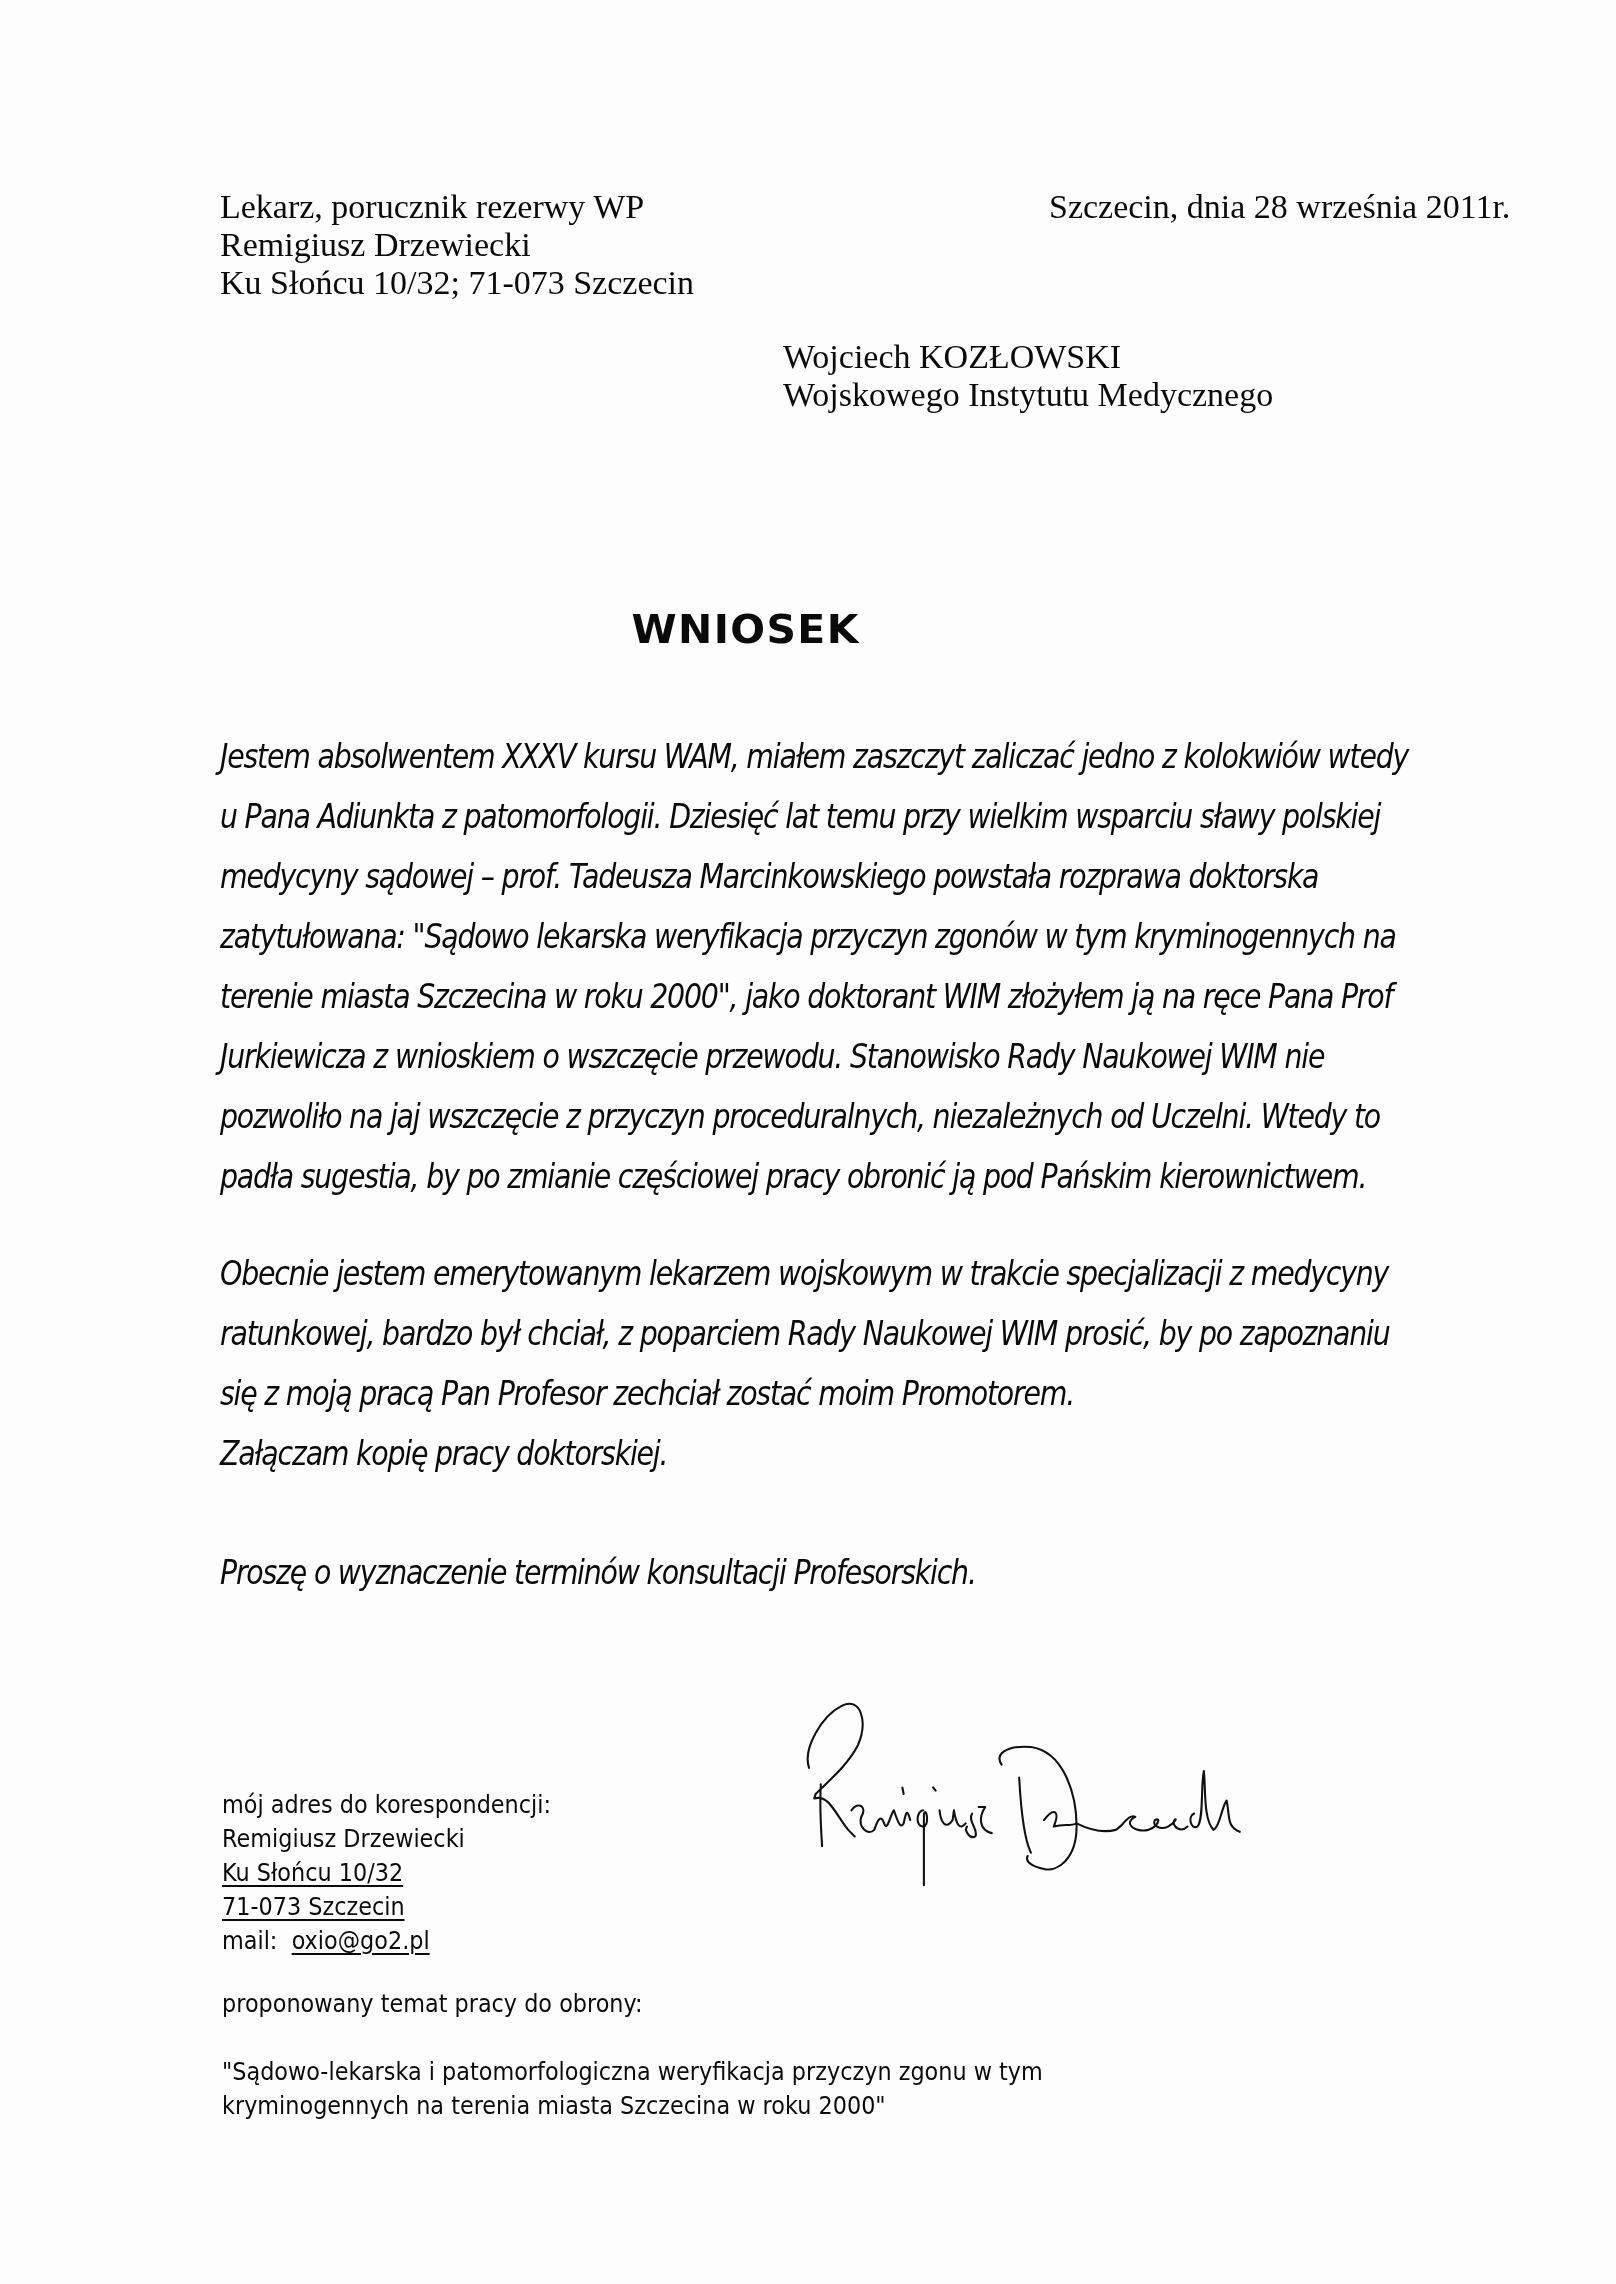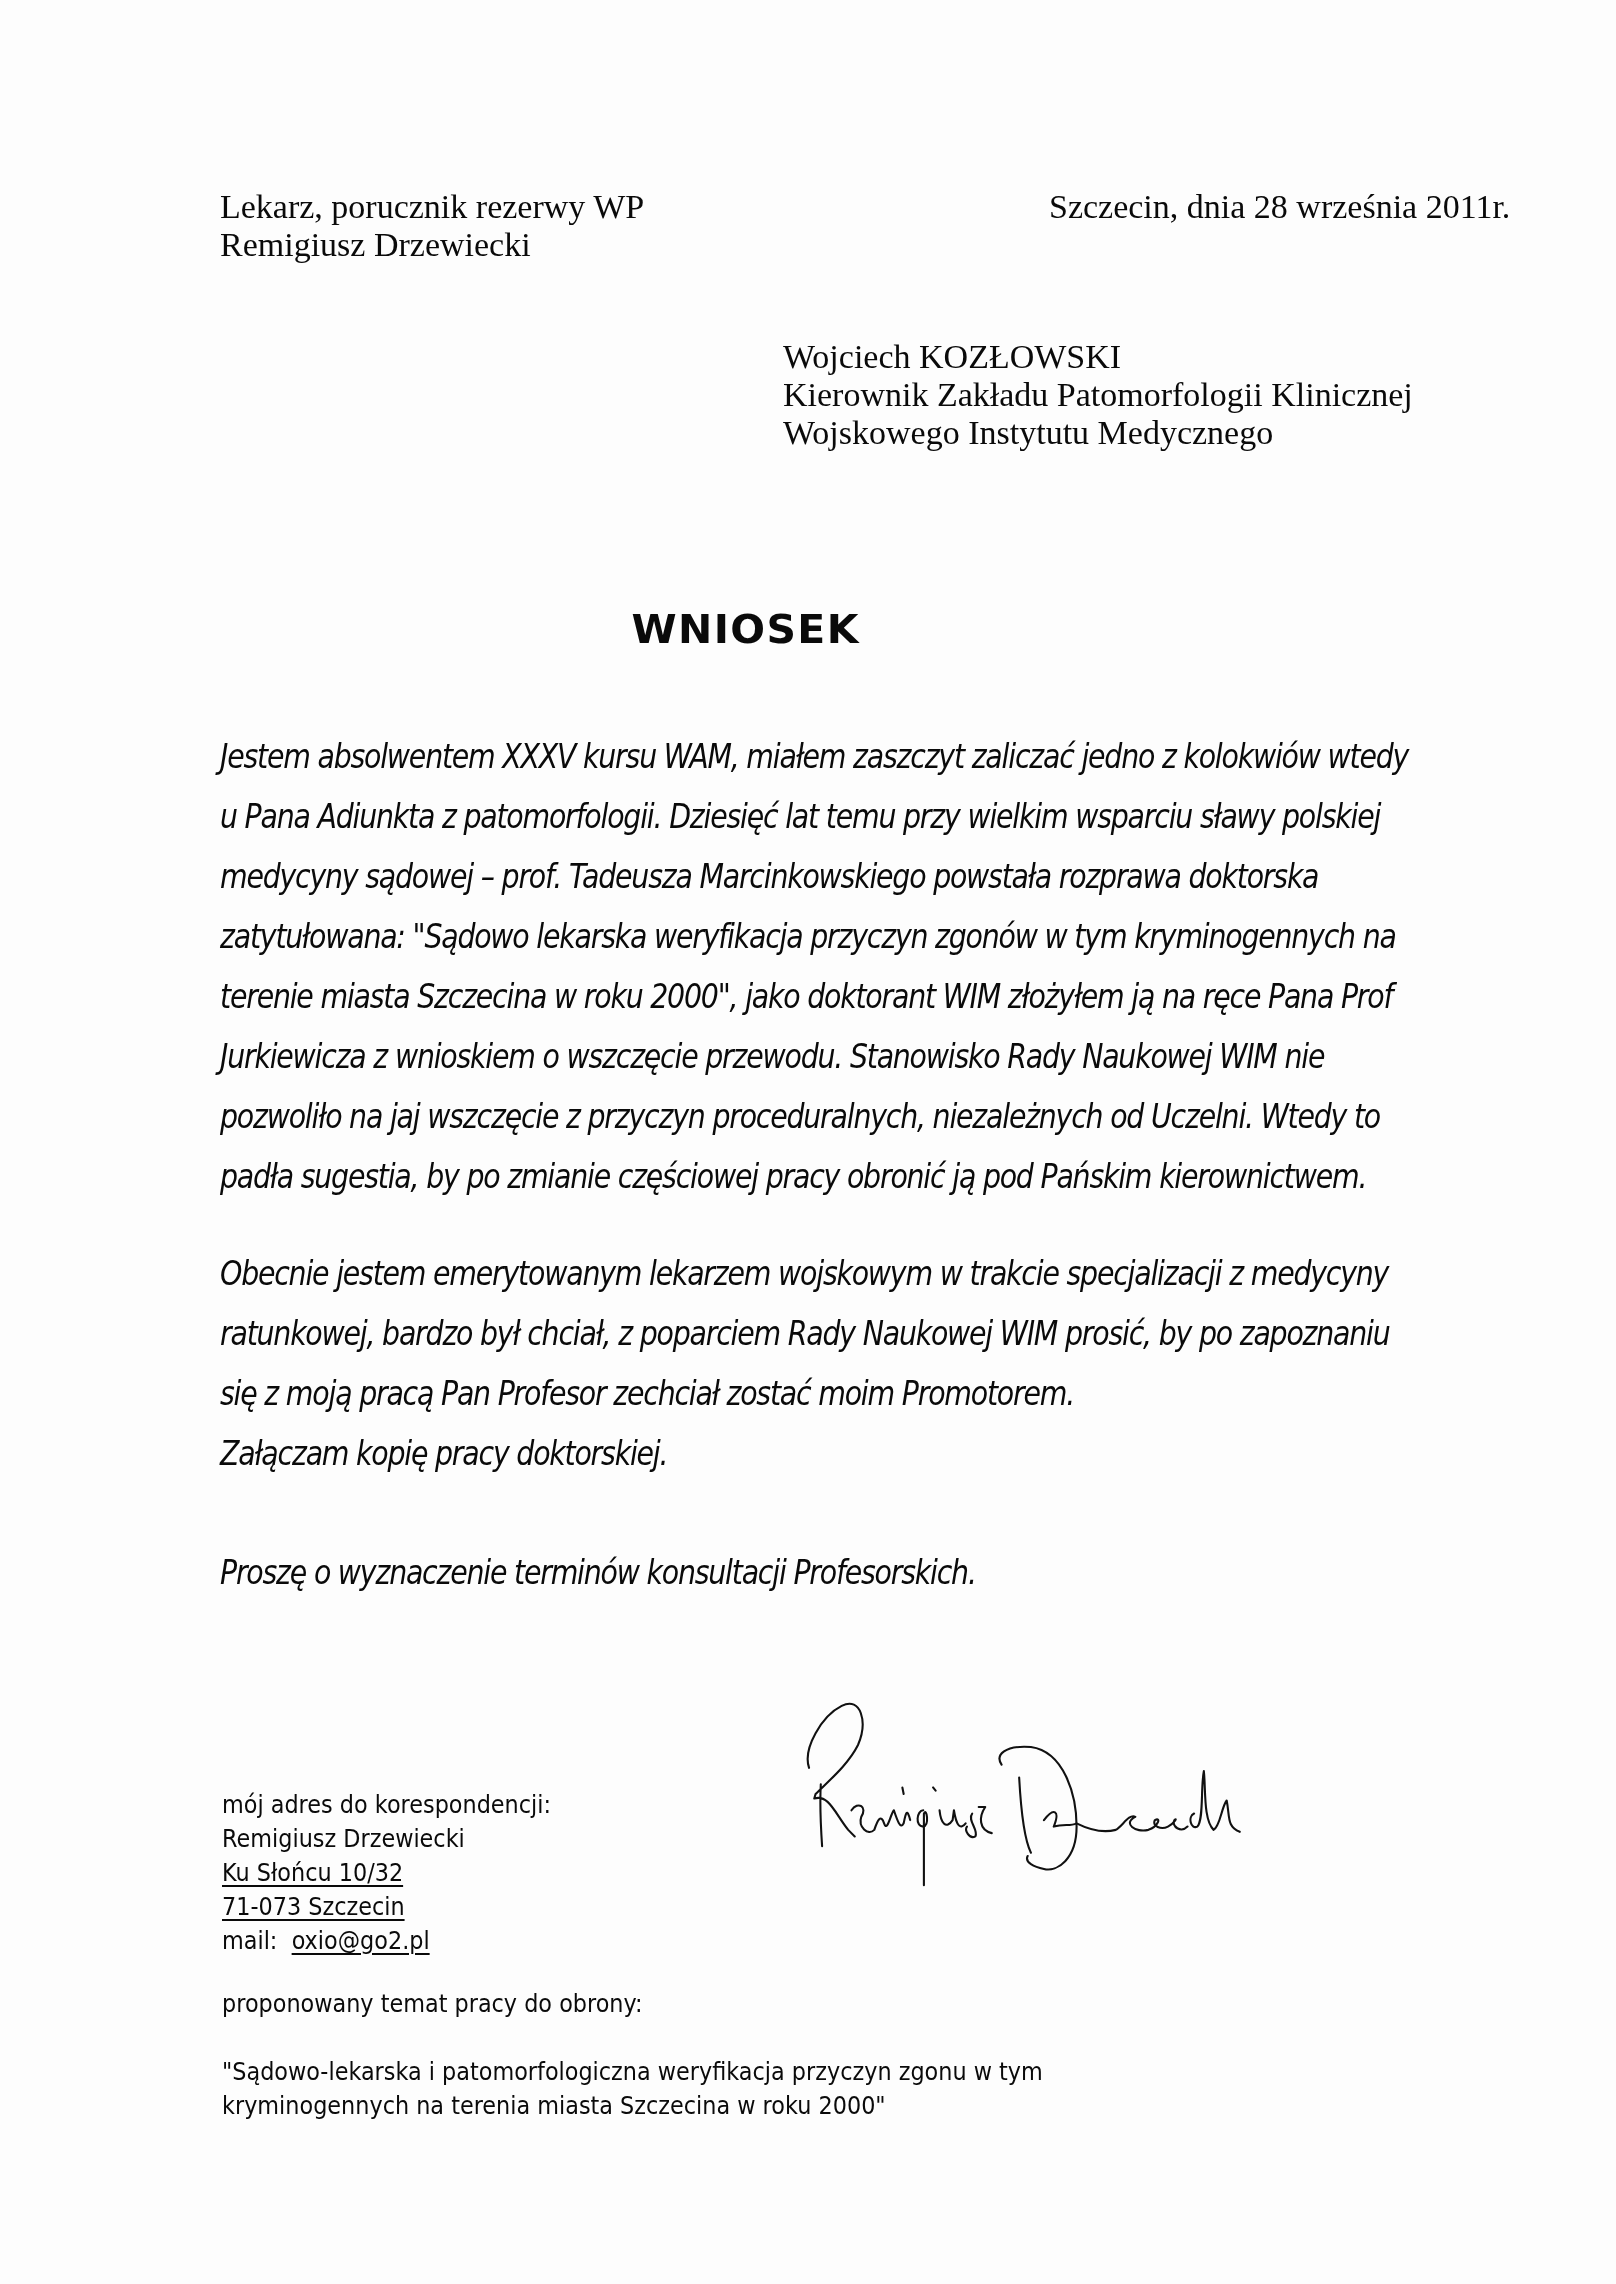--- a/index.html
+++ b/index.html
@@ -42,27 +42,27 @@
 
   #signature { left: 796px; top: 1696px; width: 770px; height: 209px; }
   #signature path { fill: none; stroke: #111; stroke-width: 3.2; stroke-linecap: round; stroke-linejoin: round; }
 </style>
 </head>
 <body>
 
 <div id="sender" class="abs serif lines">
   <div>Lekarz, porucznik rezerwy WP</div>
   <div>Remigiusz Drzewiecki</div>
+  <div>Ku Słońcu 10/32; 71-073 Szczecin</div>
 </div>
 
 <div id="date" class="abs serif">Szczecin, dnia 28 września 2011r.</div>
 
 <div id="recipient" class="abs serif lines">
   <div>Wojciech KOZŁOWSKI</div>
-  <div>Kierownik Zakładu Patomorfologii Klinicznej</div>
   <div>Wojskowego Instytutu Medycznego</div>
 </div>
 
 <div id="title" class="abs">
   <span>WNIOSEK</span>
 </div>
 
 <div id="para1" class="abs body-text lines">
   <div>Jestem absolwentem XXXV kursu WAM, miałem zaszczyt zaliczać jedno z kolokwiów wtedy</div>
   <div>u Pana Adiunkta z patomorfologii. Dziesięć lat temu przy wielkim wsparciu sławy polskiej</div>

